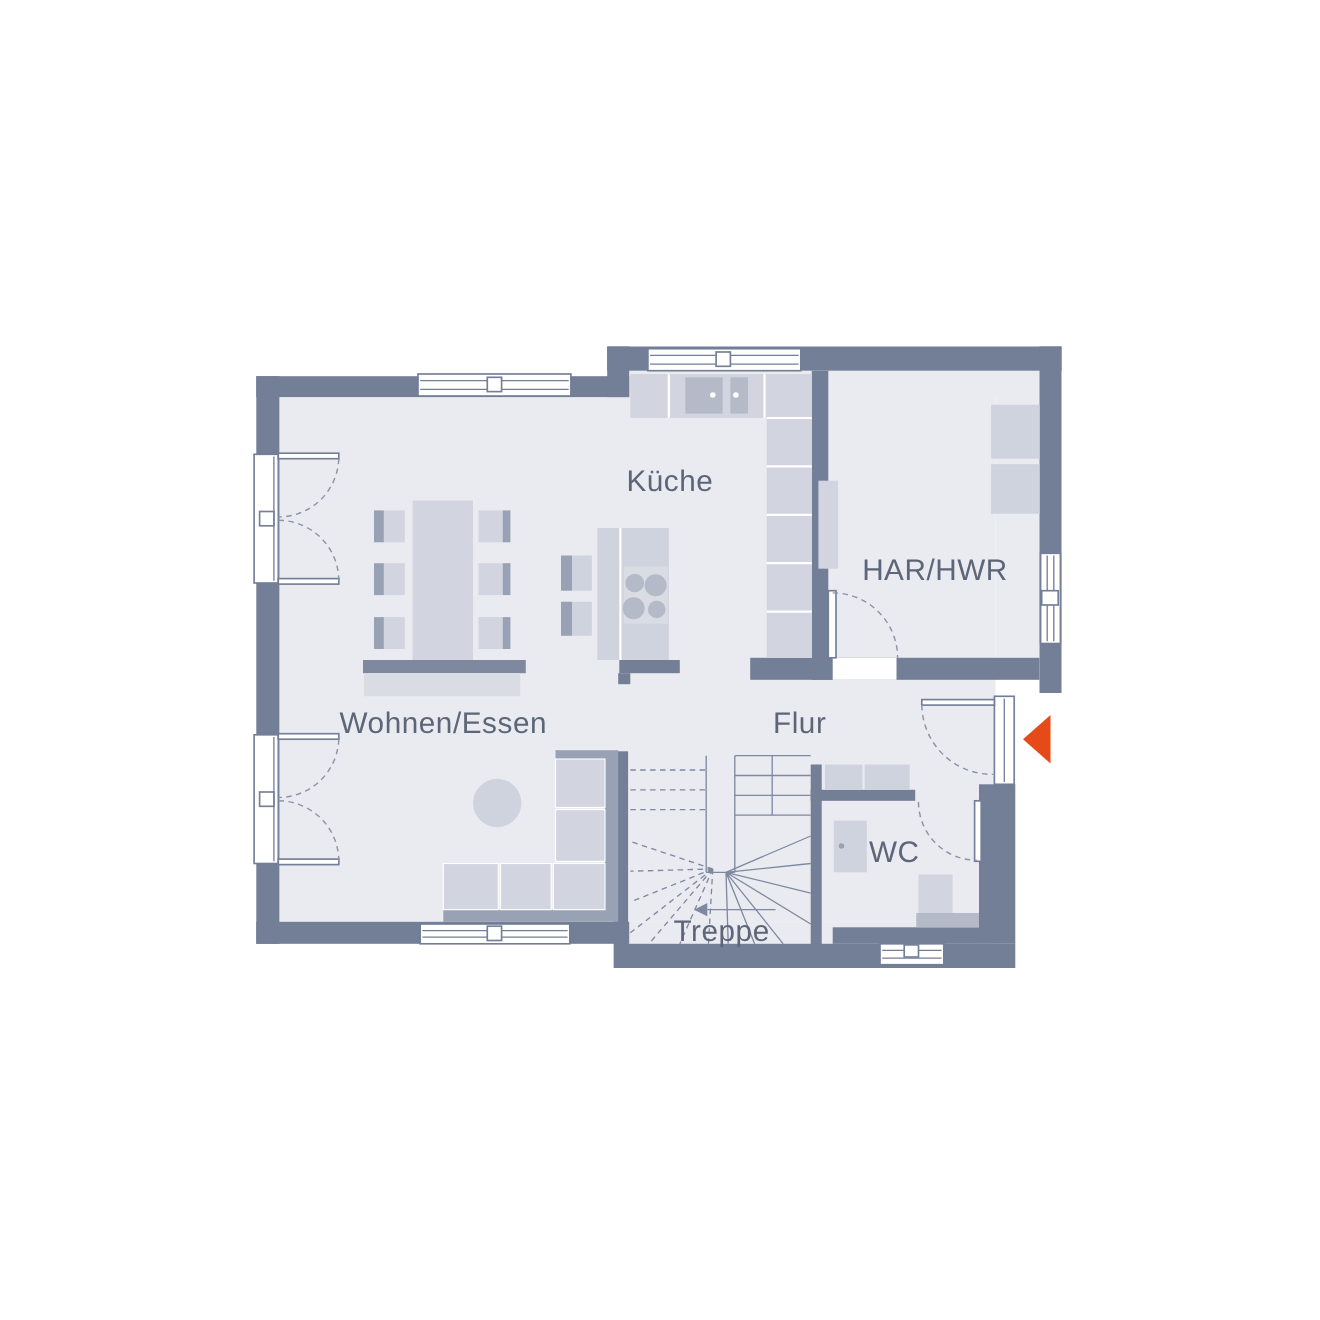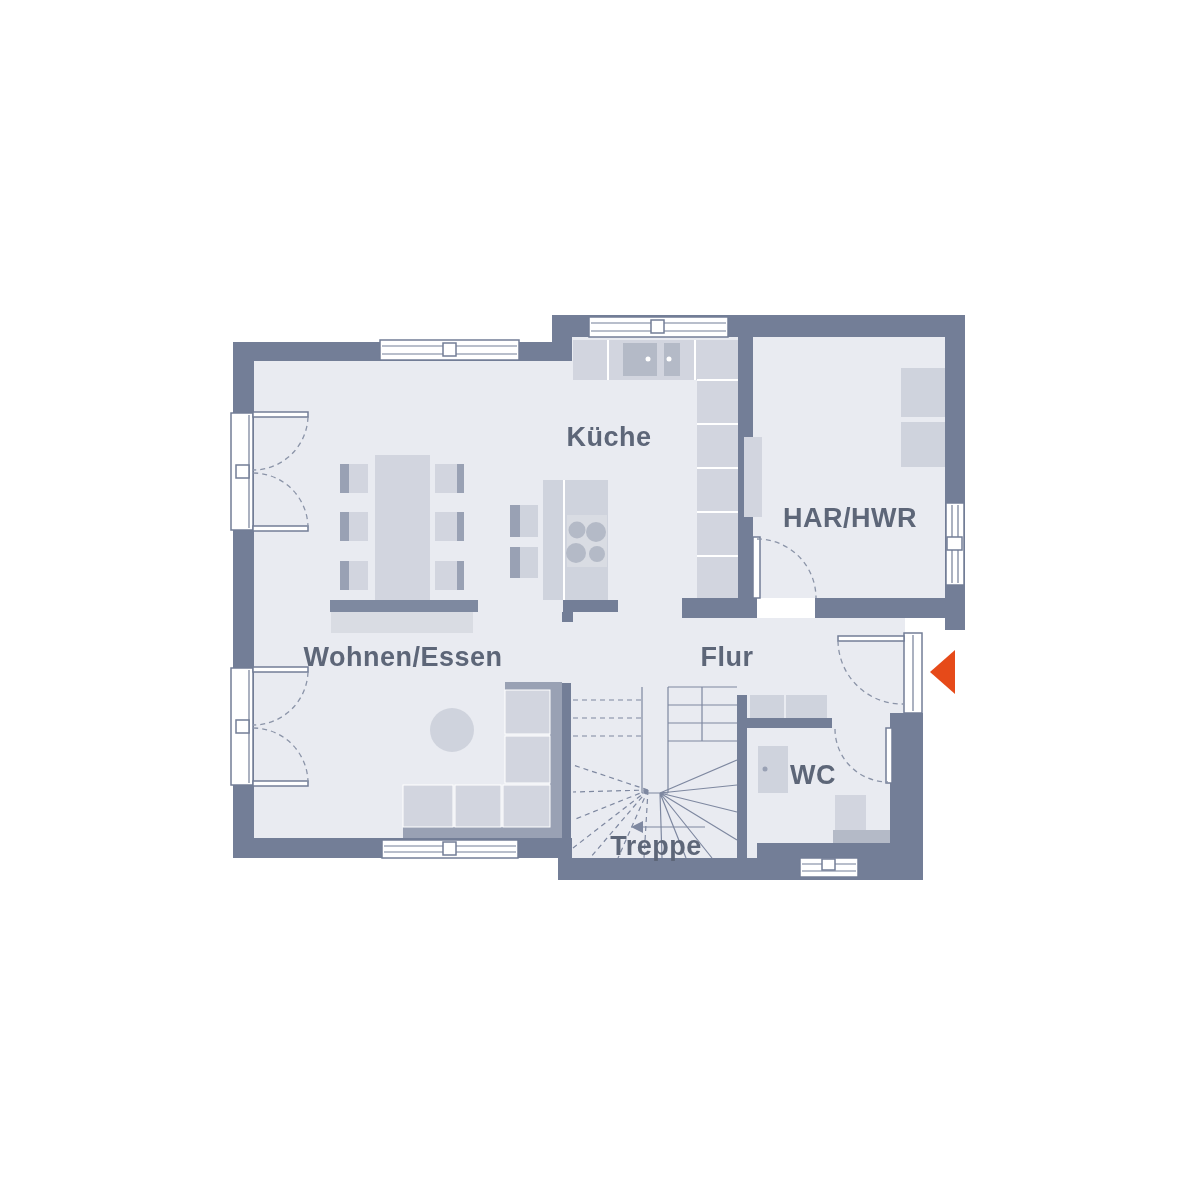--- a/index.html
+++ b/index.html
@@ -3,21 +3,21 @@
 <meta charset="utf-8">
 <style>
   :root{
     --wall:#737e97; --floor:#e9ebf1; --furn-light:#d2d5df; --furn-2:#cfd3dd;
     --furn-3:#d9dce3; --furn-medium:#b4bac7; --back:#99a1b4; --cap:#7e89a0;
     --line:#737e97; --dash:#8b94a8; --stair:#7e88a0; --text:#5d6678; --accent:#e64a19;
     --bg:#ffffff;
   }
   html,body{margin:0;padding:0;background:var(--bg);}
   .canvas{position:relative;width:1200px;height:1200px;background:var(--bg);overflow:hidden;
-          font-family:"Liberation Sans", sans-serif;font-weight:bold;}
+          font-family:"Liberation Sans", sans-serif;}
   svg{position:absolute;left:0;top:0;}
   .floor{fill:var(--floor);}
   .wall{fill:var(--wall);}
   .white{fill:#ffffff;}
   .furn{fill:var(--furn-light);}
   .furn2{fill:var(--furn-2);}
   .furn3{fill:var(--furn-3);}
   .medium{fill:var(--furn-medium);}
   .back{fill:var(--back);}
   .cap{fill:var(--cap);}

